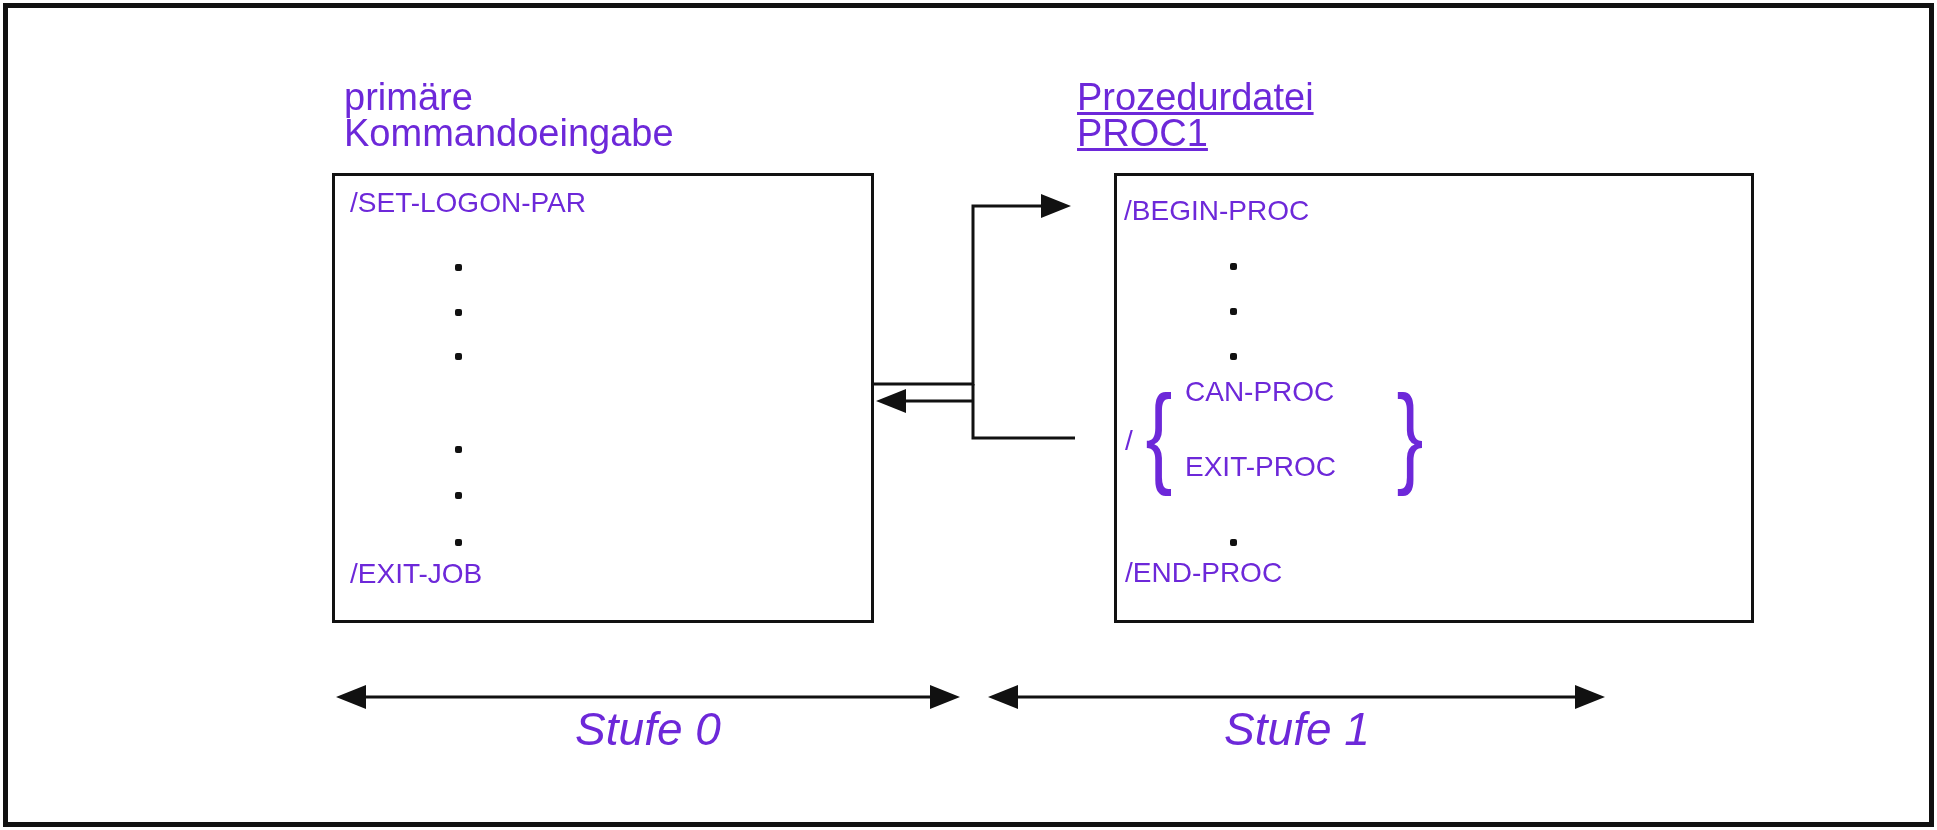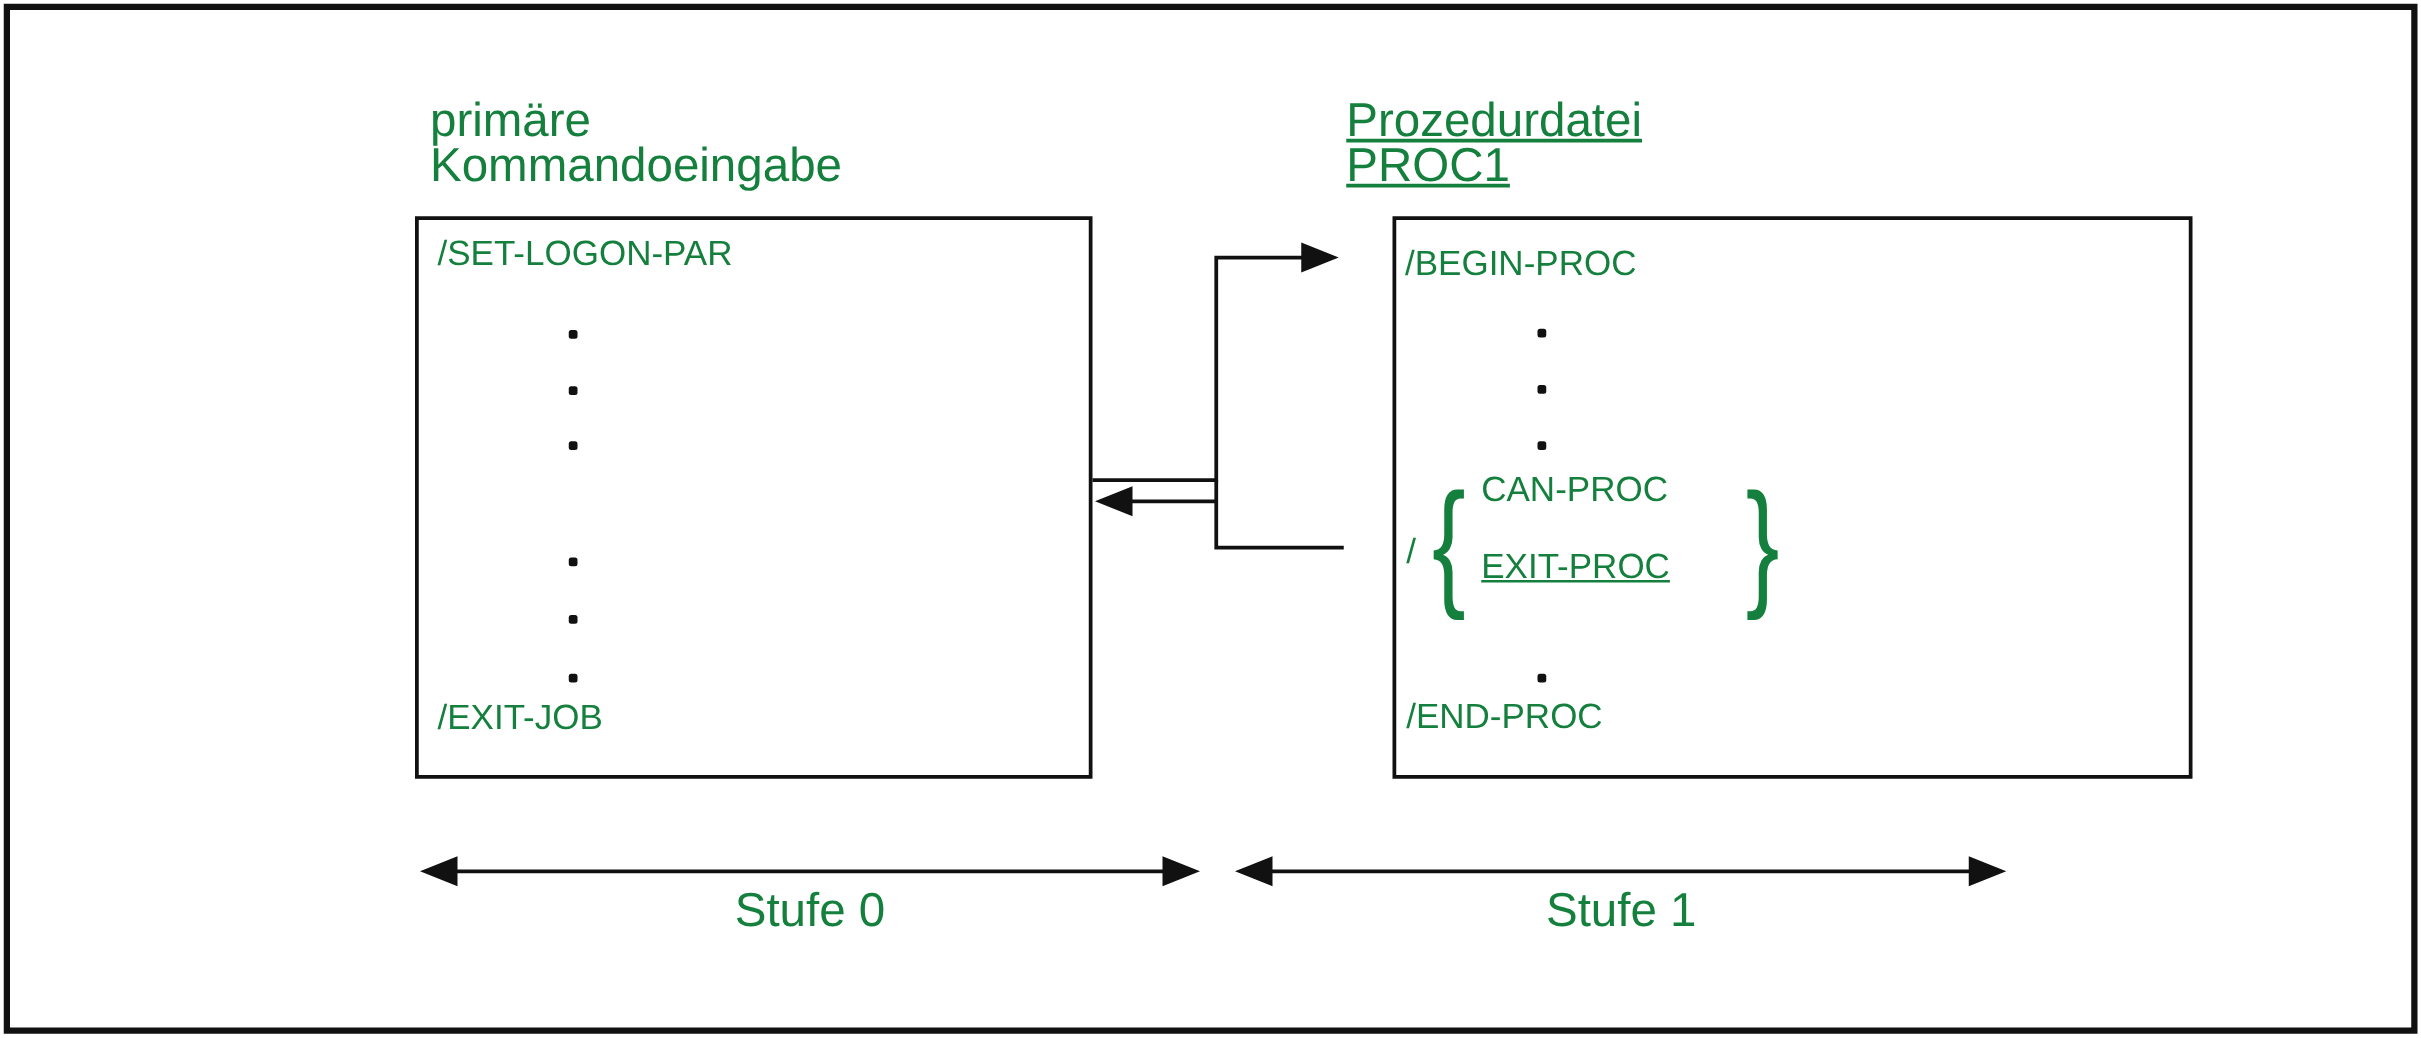--- a/index.html
+++ b/index.html
@@ -2,21 +2,21 @@
 <html><head>
 <meta charset="utf-8">
 <style>
   html, body { margin: 0; padding: 0; background: #ffffff; }
   #stage {
     position: relative;
     width: 1937px;
     height: 830px;
     background: #ffffff;
     font-family: "Liberation Sans", "DejaVu Sans", sans-serif;
-    color: #15803d;
+    color: #6d28d9;
     overflow: hidden;
   }
   .outer-border {
     position: absolute;
     left: 3px; top: 3px; right: 3px; bottom: 3px;
     border: 5px solid #111111;
   }
   .hdr {
     position: absolute;
     font-size: 38px;
@@ -45,24 +45,25 @@
   .brace {
     position: absolute;
     font-size: 112px;
     line-height: 112px;
     font-weight: normal;
     transform: translate(-50%, -50%) scaleX(0.72);
     transform-origin: center;
   }
   .stufe {
     position: absolute;
-    font-size: 38px;
+    font-size: 46px;
     line-height: 38px;
     white-space: nowrap;
     transform: translateX(-50%);
+    font-style: italic;
   }
   svg.overlay {
     position: absolute;
     left: 0; top: 0;
     pointer-events: none;
   }
   svg .stroke3 { stroke: #111111; stroke-width: 3; fill: none; }
   svg .head { fill: #111111; stroke: none; }
 </style>
 </head>
@@ -99,21 +100,21 @@
   <div class="cmdbox" style="left:1072px; top:173px; width:640px; height:450px;margin-left:42px;">
     <span class="cmd" style="left:7px; top:16px;">/BEGIN-PROC</span>
 
     <div class="dot" style="left:113px; top:87px;"></div>
     <div class="dot" style="left:113px; top:132px;"></div>
     <div class="dot" style="left:113px; top:177px;"></div>
 
     <span class="cmd" style="left:8px; top:246px;">/</span>
     <span class="brace" style="left:42px; top:259px;">{</span>
     <span class="cmd" style="left:68px; top:197px;">CAN-PROC</span>
-    <span class="cmd" style="left:68px; top:258px;text-decoration:underline;">EXIT-PROC</span>
+    <span class="cmd" style="left:68px; top:272px;">EXIT-PROC</span>
     <span class="brace" style="left:293px; top:259px;">}</span>
 
     <div class="dot" style="left:113px; top:363px;"></div>
 
     <span class="cmd" style="left:8px; top:378px;">/END-PROC</span>
   </div>
 
   <svg class="overlay" width="1937" height="830" viewBox="0 0 1937 830">
 
     <path class="stroke3" d="M 874 384 H 973 V 206 H 1042"></path>

